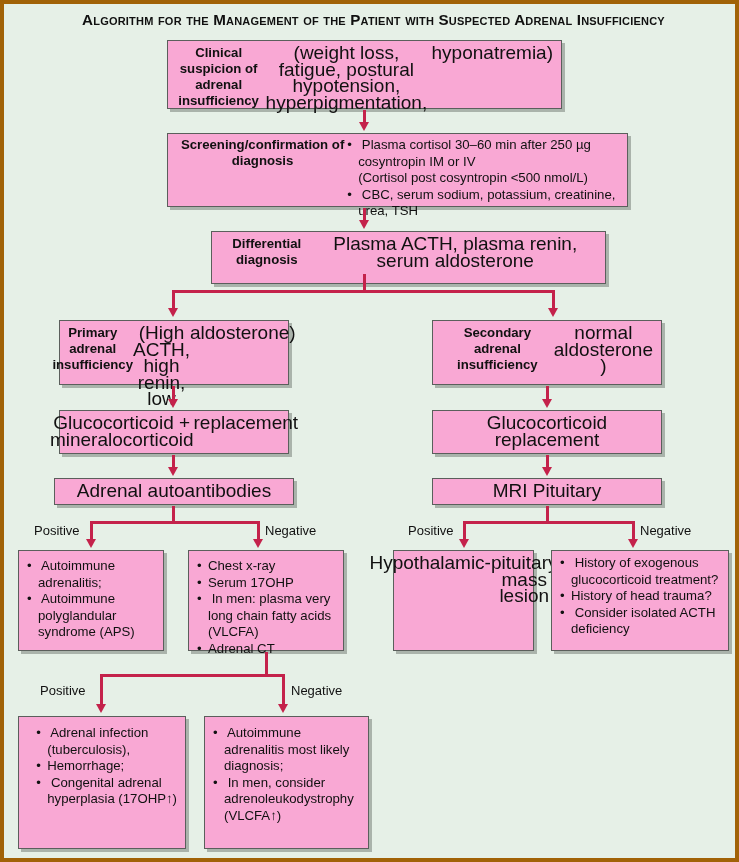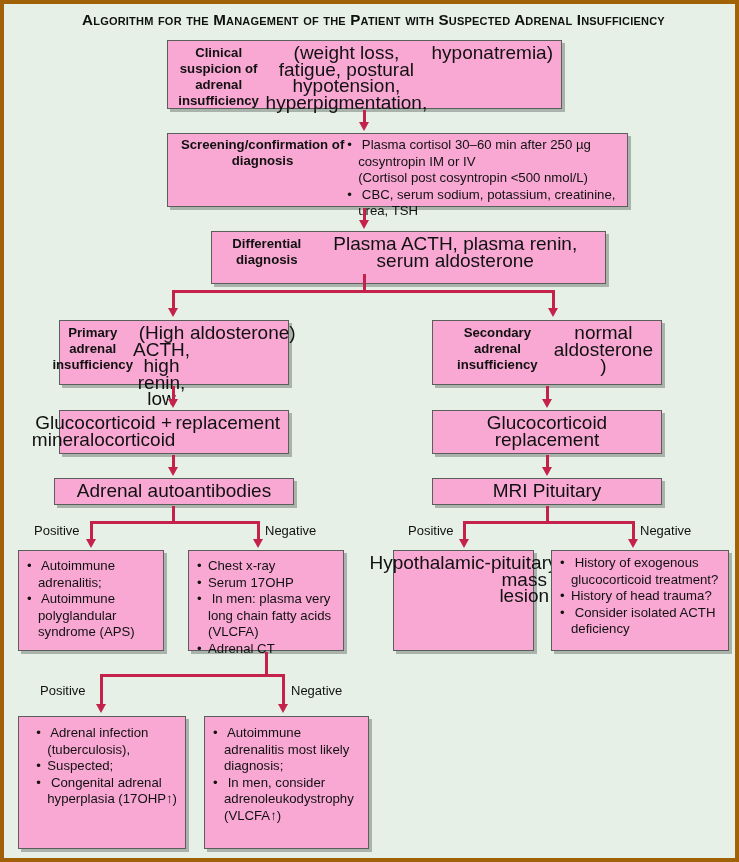--- a/index.html
+++ b/index.html
@@ -141,21 +141,21 @@
   <div class="box" style="left:428px;top:316px;width:230px;height:65px;">
     <div class="hdr">Secondary adrenal insufficiency</div>
     <div class="ctr">normal aldosterone )</div>
   </div>
 
   <div class="vline" style="left:168px;top:382px;height:15px;"></div>
   <div class="arrow" style="left:164px;top:395px;"></div>
   <div class="vline" style="left:542px;top:382px;height:15px;"></div>
   <div class="arrow" style="left:538px;top:395px;"></div>
 
-  <div class="box" style="left:55px;top:406px;width:230px;height:44px;justify-content:flex-end;">
+  <div class="box" style="left:55px;top:406px;width:230px;height:44px;">
     <div class="ctr">Glucocorticoid + mineralocorticoid</div>
     <div class="ctr">replacement</div>
   </div>
 
   <div class="box" style="left:428px;top:406px;width:230px;height:44px;">
     <div class="ctr">Glucocorticoid replacement</div>
   </div>
 
   <div class="vline" style="left:168px;top:451px;height:14px;"></div>
   <div class="arrow" style="left:164px;top:463px;"></div>
@@ -242,21 +242,21 @@
   <div class="arrow" style="left:274px;top:700px;"></div>
   <div class="lbl" style="left:36px;top:679px;">Positive</div>
   <div class="lbl" style="left:287px;top:679px;">Negative</div>
 
   <div class="box" style="left:14px;top:712px;width:168px;height:133px;justify-content:flex-end;padding-top:8px;">
     <ul>
       <li>
         <span>Adrenal infection</span>
         <span class="sub">(tuberculosis),</span>
       </li>
-      <li><span>Suspected;</span></li>
+      <li><span>Hemorrhage;</span></li>
       <li>
         <span>Congenital adrenal</span>
         <span class="sub">hyperplasia (17OHP↑)</span>
       </li>
     </ul>
   </div>
 
   <div class="box" style="left:200px;top:712px;width:165px;height:133px;justify-content:flex-start;padding-top:8px;">
     <ul>
       <li>

